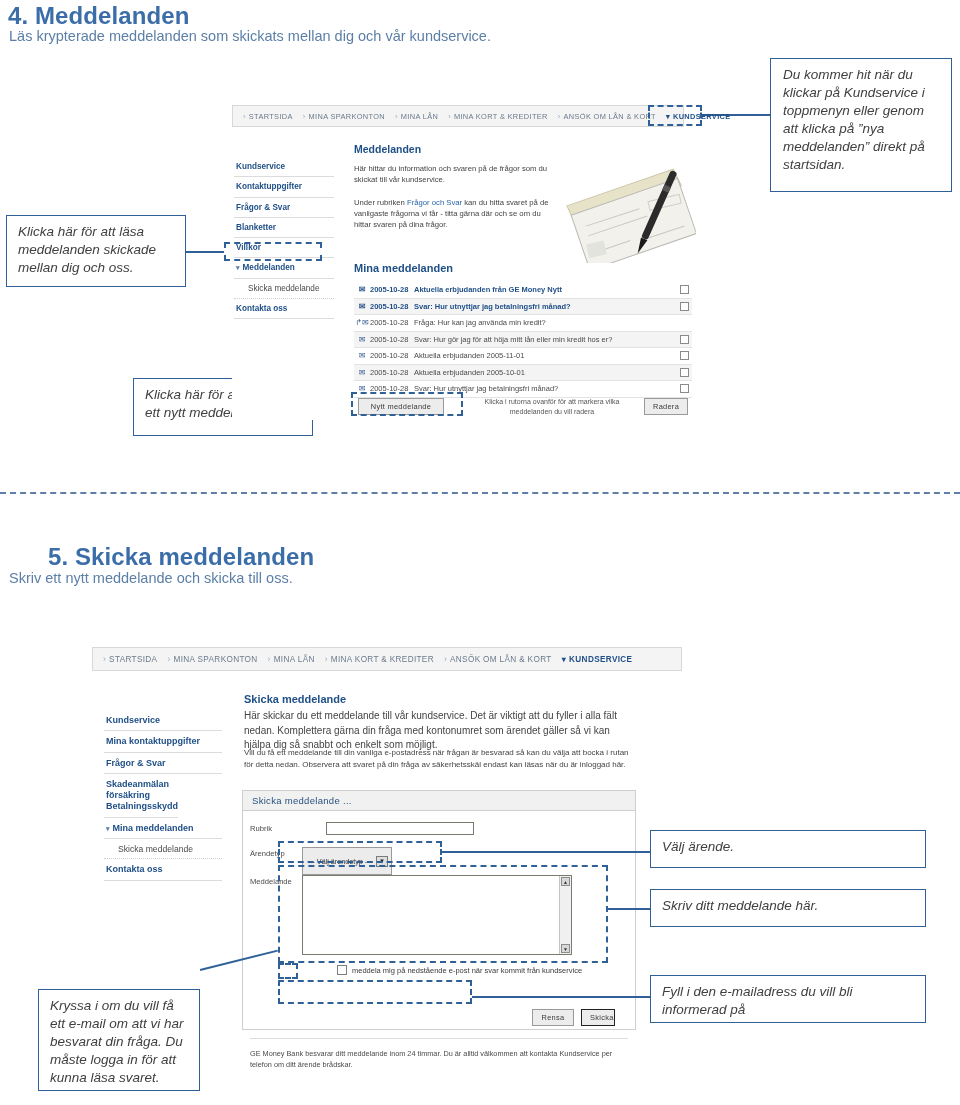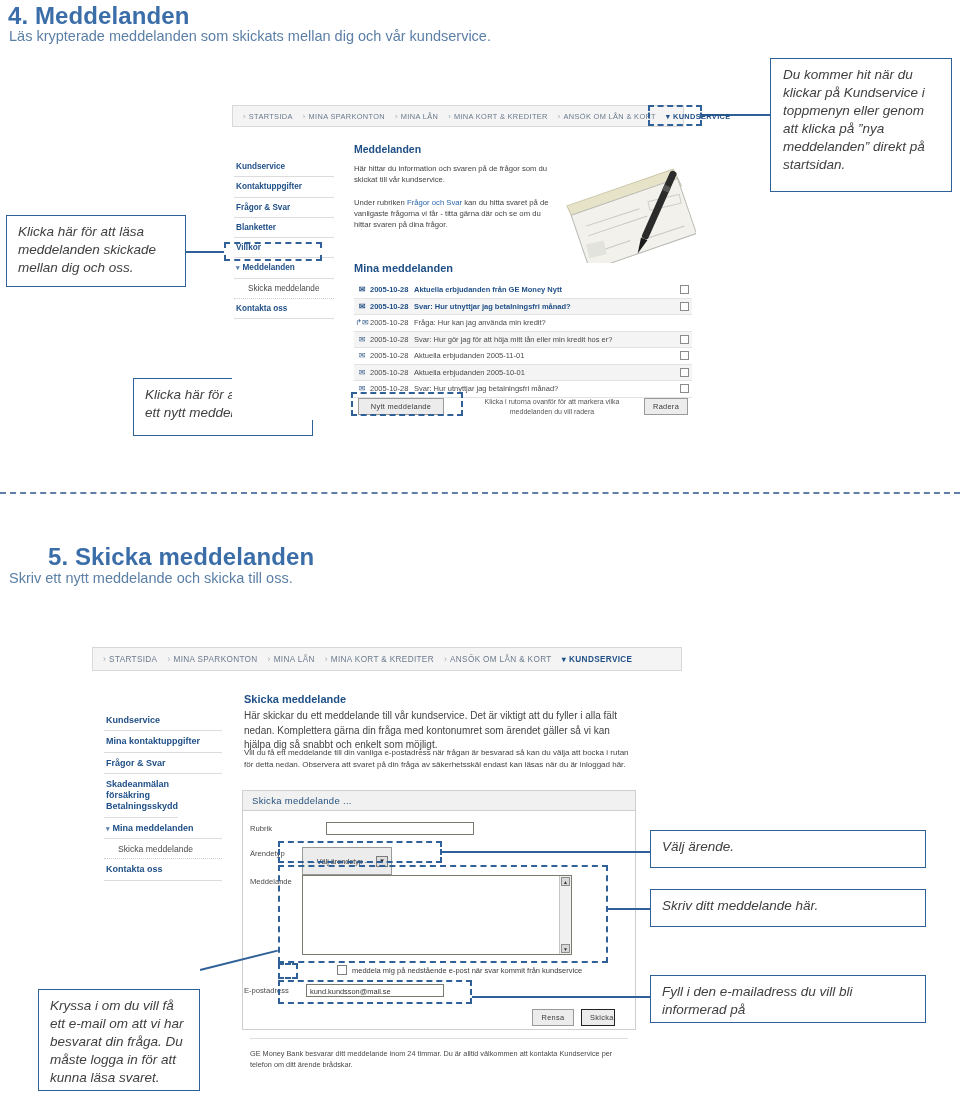--- a/index.html
+++ b/index.html
@@ -307,24 +307,20 @@
           <div class="sb" style="bottom:1px;">▼</div>
         </div>
       </div>
     </div>
 
     <div class="chkrow" style="left:214px;top:318px;">
       <span class="chkbox"></span>
       <span>meddela mig på nedstående e-post när svar kommit från kundservice</span>
     </div>
 
-    <div class="frow" style="left:152px;top:337px;width:340px;">
-      <div class="flabel" style="width:62px;flex:0 0 62px;">E-postadress</div>
-      <div class="finput" style="width:138px;">kund.kundsson@mail.se</div>
-    </div>
 
     <div class="btn" style="position:absolute;left:440px;top:362px;width:42px;">Rensa</div>
     <div class="btn primary" style="position:absolute;left:489px;top:362px;width:34px;">Skicka</div>
 
     <div class="hr" style="left:158px;top:391px;width:378px;"></div>
     <div class="footnote" style="left:158px;top:402px;width:380px;">GE Money Bank besvarar ditt meddelande inom 24 timmar. Du är alltid välkommen att kontakta Kundservice per telefon om ditt ärende brådskar.</div>
   </div>
 
   <div class="hl" style="left:278px;top:841px;width:164px;height:22px;"></div>
   <div class="hl" style="left:278px;top:865px;width:330px;height:98px;"></div>

